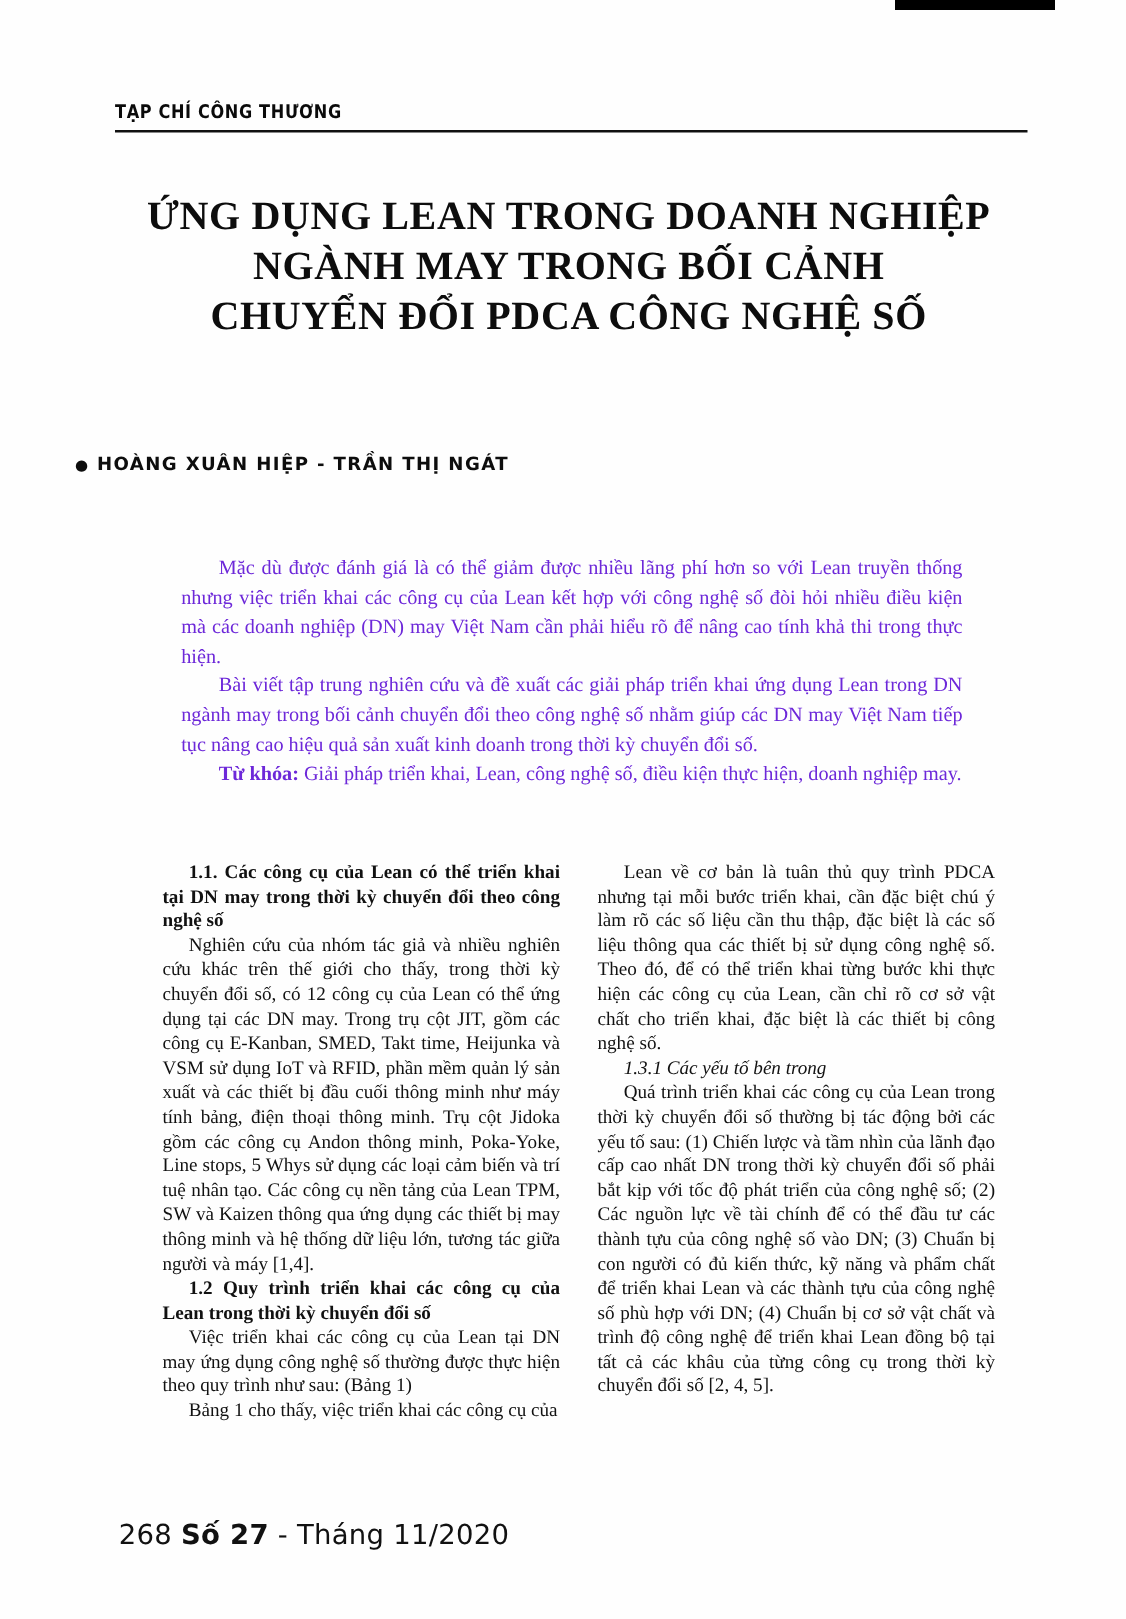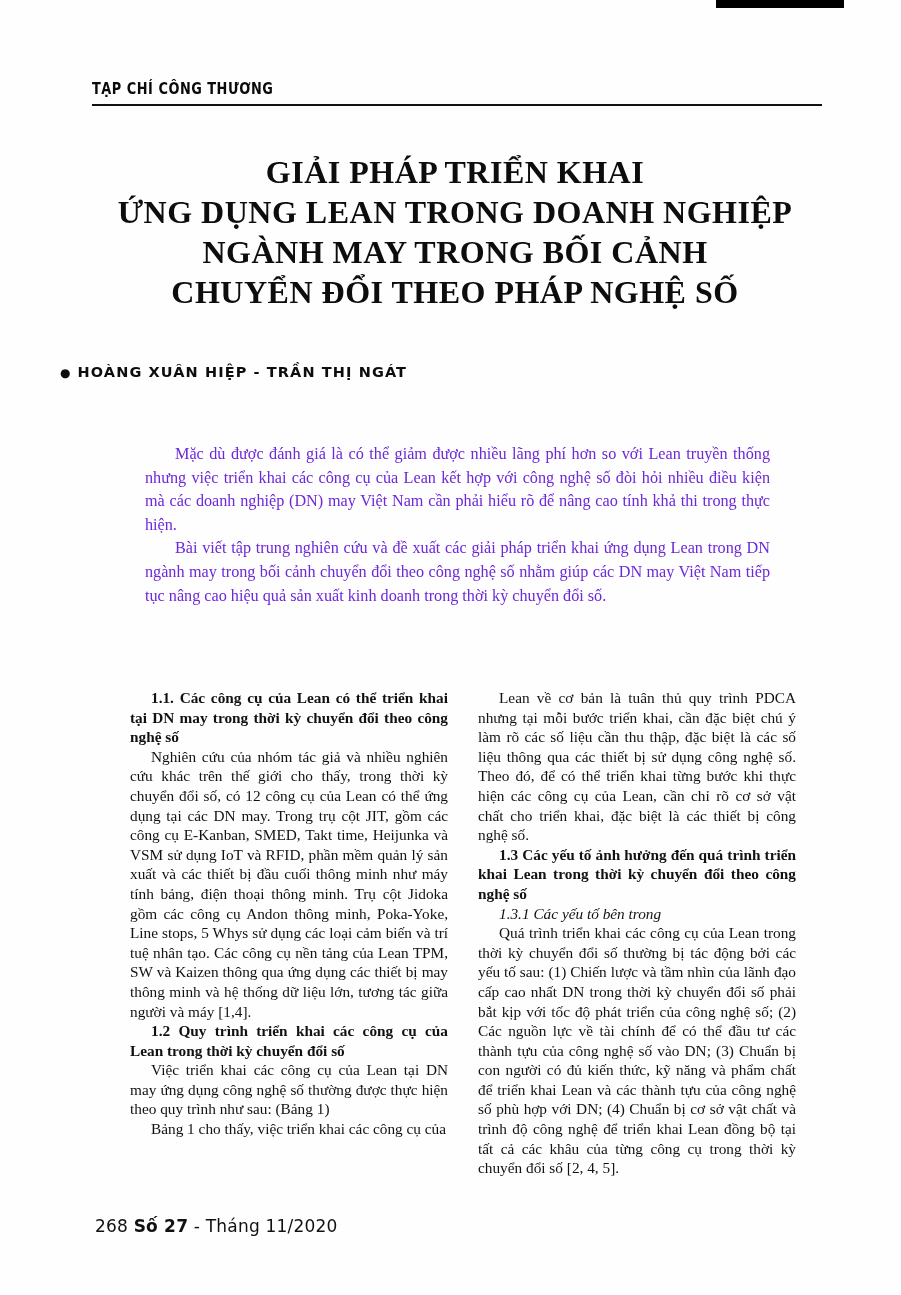--- a/index.html
+++ b/index.html
@@ -156,68 +156,67 @@
     text-indent: 21px;
     margin: 0;
   }
 
   
   .footer {
     position: absolute;
     left: 95px;
     top: 1216px;
     font-family: "DejaVu Sans", sans-serif;
-    font-size: 17px;
+    font-size: 22px;
     color: #111;
     letter-spacing: 0.2px;
   }
   .footer .pg { font-weight: normal; }
   .footer .iss { font-weight: bold; }
 </style>
 </head>
 <body>
 
 <div class="page">
 
   <div class="corner-tab"></div>
 
   <div class="masthead">
     <div class="masthead-title">TẠP CHÍ CÔNG THƯƠNG</div>
     <div class="masthead-rule"></div>
   </div>
 
   <div class="article-title">
-    <span class="tl">GIẢI PHÁP TRIỂN KHAI</span>
     <span class="tl">ỨNG DỤNG LEAN TRONG DOANH NGHIỆP</span>
     <span class="tl">NGÀNH MAY TRONG BỐI CẢNH</span>
-    <span class="tl">CHUYỂN ĐỔI THEO PHÁP NGHỆ SỐ</span>
+    <span class="tl">CHUYỂN ĐỔI PDCA CÔNG NGHỆ SỐ</span>
   </div>
 
   <div class="authors">
     <span class="bullet">●</span><span>HOÀNG XUÂN HIỆP - TRẦN THỊ NGÁT</span>
   </div>
 
   <div class="abstract">
     <p>Mặc dù được đánh giá là có thể giảm được nhiều lãng phí hơn so với Lean truyền thống nhưng việc triển khai các công cụ của Lean kết hợp với công nghệ số đòi hỏi nhiều điều kiện mà các doanh nghiệp (DN) may Việt Nam cần phải hiểu rõ để nâng cao tính khả thi trong thực hiện.</p>
     <p>Bài viết tập trung nghiên cứu và đề xuất các giải pháp triển khai ứng dụng Lean trong DN ngành may trong bối cảnh chuyển đổi theo công nghệ số nhằm giúp các DN may Việt Nam tiếp tục nâng cao hiệu quả sản xuất kinh doanh trong thời kỳ chuyển đổi số.</p>
+    <p class="kw"><b>Từ khóa:</b> <span>Giải pháp triển khai, Lean, công nghệ số, điều kiện thực hiện, doanh nghiệp may.</span></p>
   </div>
 
   <div class="columns">
 
     <div class="col col-left">
       <p class="h-sub">1.1. Các công cụ của Lean có thể triển khai tại DN may trong thời kỳ chuyển đổi theo công nghệ số</p>
       <p>Nghiên cứu của nhóm tác giả và nhiều nghiên cứu khác trên thế giới cho thấy, trong thời kỳ chuyển đổi số, có 12 công cụ của Lean có thể ứng dụng tại các DN may. Trong trụ cột JIT, gồm các công cụ E-Kanban, SMED, Takt time, Heijunka và VSM sử dụng IoT và RFID, phần mềm quản lý sản xuất và các thiết bị đầu cuối thông minh như máy tính bảng, điện thoại thông minh. Trụ cột Jidoka gồm các công cụ Andon thông minh, Poka-Yoke, Line stops, 5 Whys sử dụng các loại cảm biến và trí tuệ nhân tạo. Các công cụ nền tảng của Lean TPM, SW và Kaizen thông qua ứng dụng các thiết bị may thông minh và hệ thống dữ liệu lớn, tương tác giữa người và máy [1,4].</p>
       <p class="h-sub">1.2 Quy trình triển khai các công cụ của Lean trong thời kỳ chuyển đổi số</p>
       <p>Việc triển khai các công cụ của Lean tại DN may ứng dụng công nghệ số thường được thực hiện theo quy trình như sau: (Bảng 1)</p>
       <p>Bảng 1 cho thấy, việc triển khai các công cụ của</p>
     </div>
 
     <div class="col col-right">
       <p>Lean về cơ bản là tuân thủ quy trình PDCA nhưng tại mỗi bước triển khai, cần đặc biệt chú ý làm rõ các số liệu cần thu thập, đặc biệt là các số liệu thông qua các thiết bị sử dụng công nghệ số. Theo đó, để có thể triển khai từng bước khi thực hiện các công cụ của Lean, cần chỉ rõ cơ sở vật chất cho triển khai, đặc biệt là các thiết bị công nghệ số.</p>
-      <p class="h-sub">1.3 Các yếu tố ảnh hưởng đến quá trình triển khai Lean trong thời kỳ chuyển đổi theo công nghệ số</p>
       <p class="h-subsub">1.3.1 Các yếu tố bên trong</p>
       <p>Quá trình triển khai các công cụ của Lean trong thời kỳ chuyển đổi số thường bị tác động bởi các yếu tố sau: (1) Chiến lược và tầm nhìn của lãnh đạo cấp cao nhất DN trong thời kỳ chuyển đổi số phải bắt kịp với tốc độ phát triển của công nghệ số; (2) Các nguồn lực về tài chính để có thể đầu tư các thành tựu của công nghệ số vào DN; (3) Chuẩn bị con người có đủ kiến thức, kỹ năng và phẩm chất để triển khai Lean và các thành tựu của công nghệ số phù hợp với DN; (4) Chuẩn bị cơ sở vật chất và trình độ công nghệ để triển khai Lean đồng bộ tại tất cả các khâu của từng công cụ trong thời kỳ chuyển đổi số [2, 4, 5].</p>
     </div>
 
   </div>
 
   <div class="footer">
     <span class="pg">268</span>
     <span class="iss">Số 27</span>
     <span>-</span>

